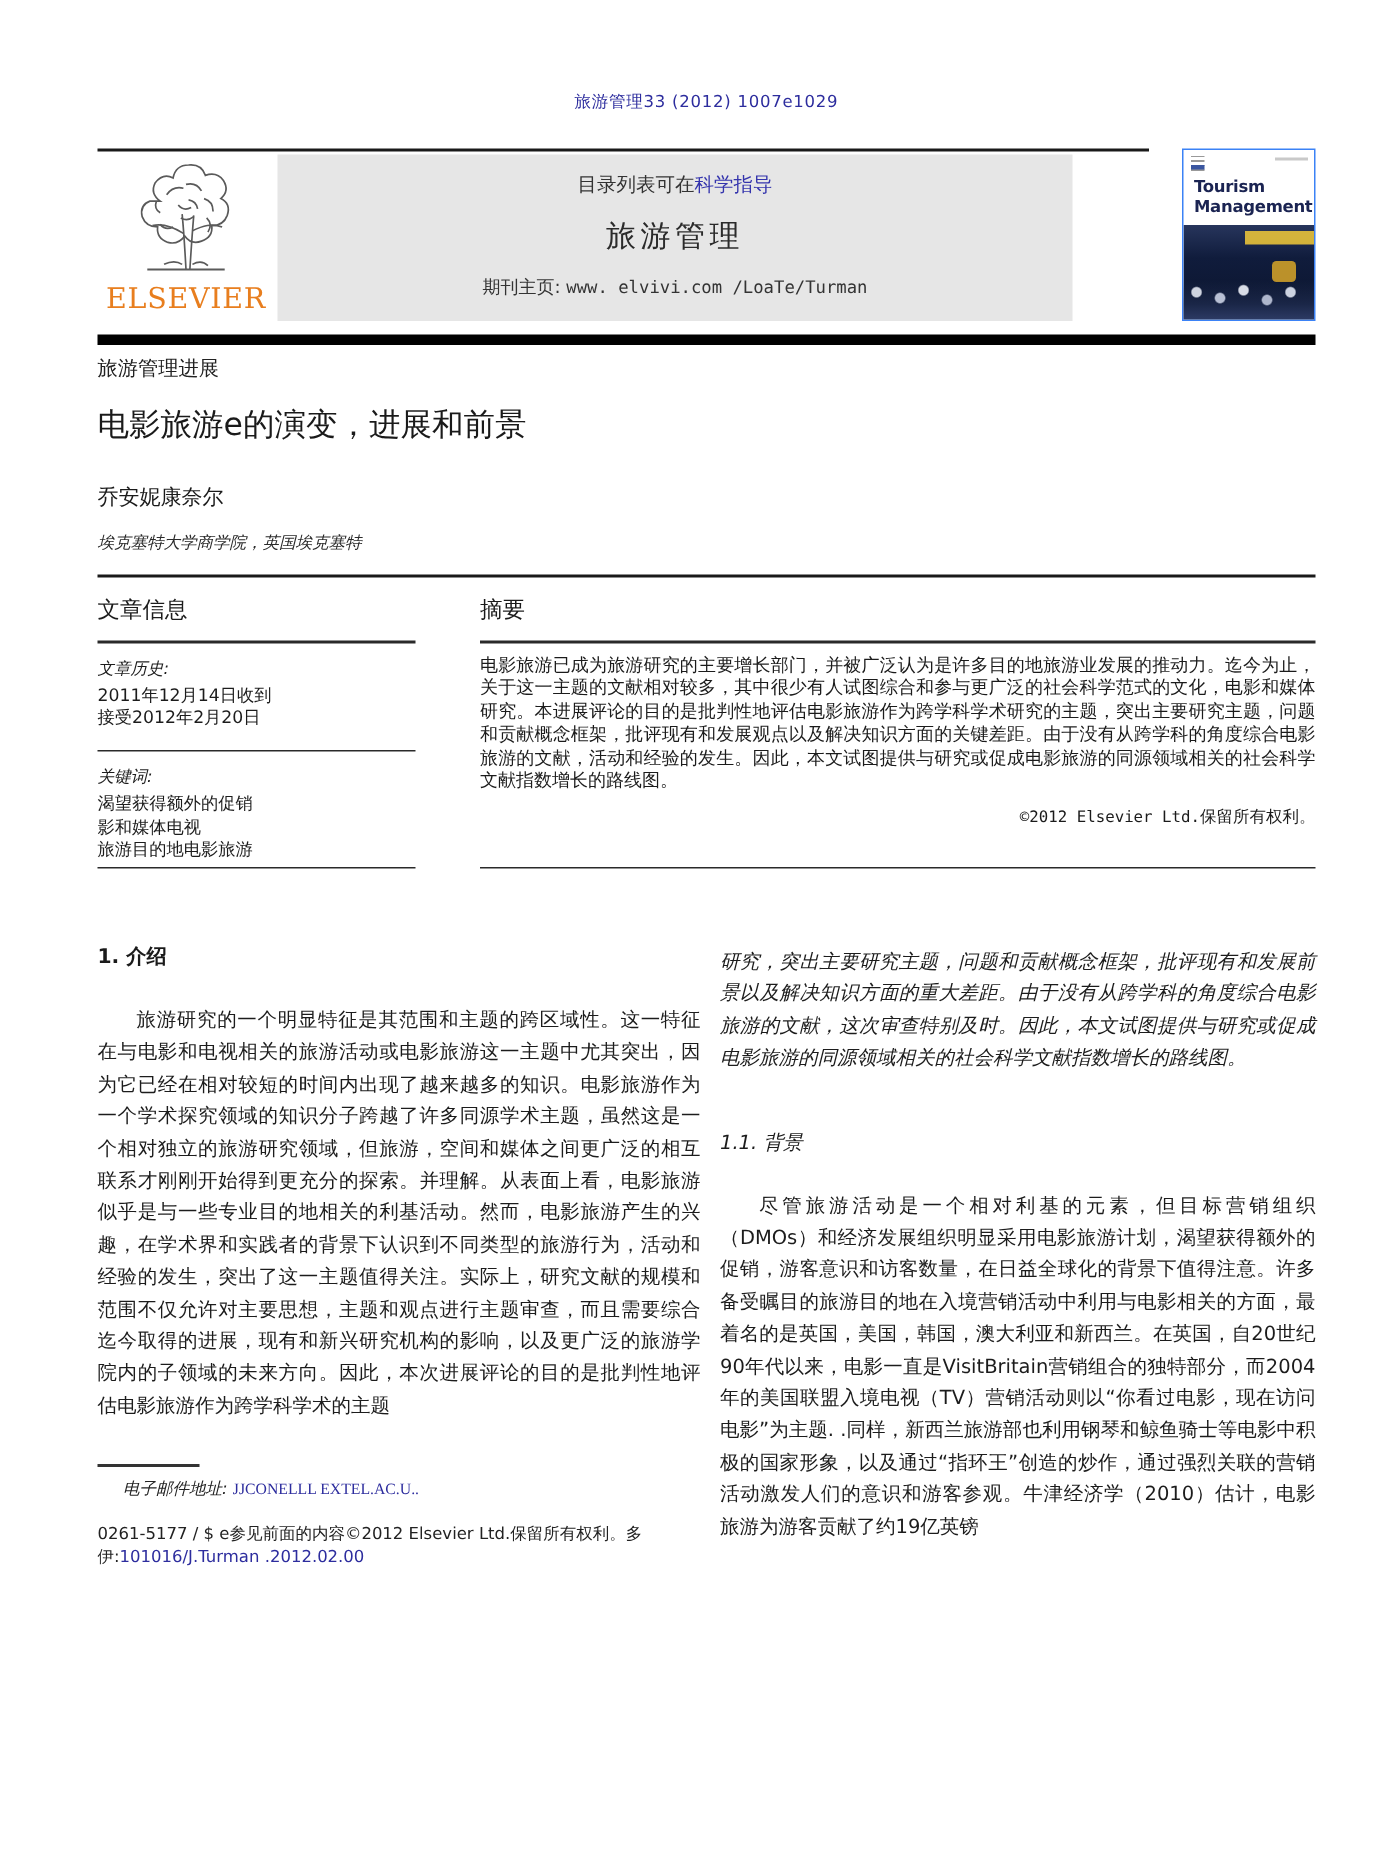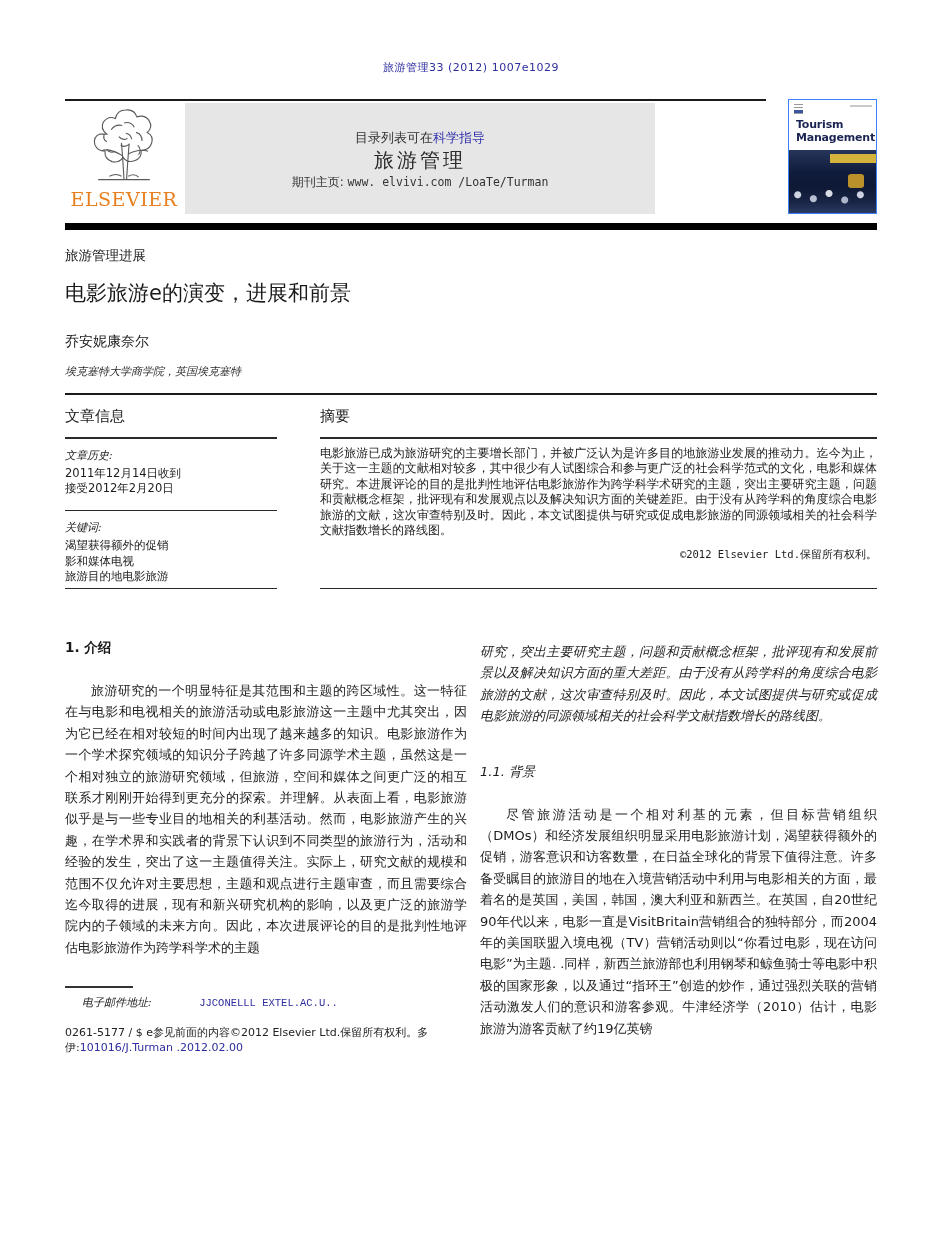--- a/index.html
+++ b/index.html
@@ -39,26 +39,27 @@
   .logo-box svg { display: block; margin: 0 auto; }
   .elsevier-word {
     font-family: "DejaVu Serif", serif;
     color: #e87e1e;
     font-size: 19px;
     letter-spacing: 0.5px;
     margin-top: -2px;
   }
   .gray-box {
     position: absolute; left: 120px; top: 1px;
-    width: 470px; height: 111px;
+    width: 530px; height: 111px;
     background: #e6e6e6;
     display: flex; flex-direction: column;
-    justify-content: center;
+    justify-content: flex-start;
     align-items: center;
     padding: 11px 0 9px 0;
+    gap: 12px;
   }
   .gb-line1 { font-size: 13px; color: #333; }
   .gb-line1 .lnk { color: #3434ad; }
   .gb-line2 { font-size: 20px; color: #2b2b2b; letter-spacing: 3px; }
   .gb-line3 { font-size: 12px; color: #333; }
   .gb-line3 .url { font-family: "DejaVu Sans Mono", monospace; font-size: 11.5px; }
   
   .cover {
     position: absolute; left: 723px; top: -3px;
     width: 89px; height: 115px;
@@ -107,21 +108,21 @@
       radial-gradient(circle at 10% 30%, #cfd4e0 0 3px, transparent 4px),
       radial-gradient(circle at 28% 45%, #b8c0d4 0 3px, transparent 4px),
       radial-gradient(circle at 46% 25%, #d8dce6 0 3px, transparent 4px),
       radial-gradient(circle at 64% 50%, #aeb6cc 0 3px, transparent 4px),
       radial-gradient(circle at 82% 30%, #ccd2e0 0 3px, transparent 4px),
       linear-gradient(180deg, transparent 0%, #1a2647 60%, #2c3a63 100%);
   }
   
   .thick-bar { margin-top: 8px; width: 812px; height: 7px; background: #000; }
   
-  .series-label { margin-top: 17px; font-size: 13.5px; color: #222; }
+  .series-label { margin-top: 7px; font-size: 13.5px; color: #222; }
   .article-title { margin-top: 14px; font-size: 21px; font-weight: 500; color: #1a1a1a; }
   .author { margin-top: 26px; font-size: 14px; color: #1a1a1a; }
   .affiliation { margin-top: 13px; font-size: 11px; font-style: italic; color: #2a2a2a; }
   .full-rule { margin-top: 14px; width: 812px; height: 2px; background: #1a1a1a; }
   
   .cols { display: flex; min-height: 194px; }
   .col-info { width: 212px; display: flex; flex-direction: column; }
   .col-gap { width: 43px; }
   .col-abs { width: 557px; display: flex; flex-direction: column; }
   .col-h { font-size: 15px; padding: 12px 0 11px 0; color: #1b1b1b; }
@@ -152,21 +153,21 @@
     text-align: justify; color: #1c1c1c;
   }
   .indent { text-indent: 2em; }
   .subsec-h { margin-top: 36px; font-size: 13px; font-style: italic; font-weight: 500; }
   .bc-right .para.first { margin-top: 2px; font-style: italic; }
   
   .footnote { margin-top: 28px; }
   .fn-rule { width: 68px; height: 1.5px; background: #333; }
   .fn-email { margin-top: 7px; padding-left: 17px; font-size: 11px; }
   .fn-email .lbl { font-style: italic; color: #222; }
-  .fn-email .eml { color: #2d2d9e; font-family: Liberation Mono, monospace; font-size: 10.5px; margin-left: 44px; }
+  .fn-email .eml { color: #2d2d9e; font-family: Liberation Serif, serif; font-size: 10.5px; }
   .fn-issn { margin-top: 15px; font-size: 11px; line-height: 15px; color: #222; }
   .fn-doi .doi { color: #2d2d9e; }
 </style>
 </head>
 <body>
 
 <div class="page">
   <div class="content">
 
     <div class="citation">旅游管理33 (2012) 1007e1029</div>
@@ -239,21 +240,21 @@
           <div class="kw-line">旅游目的地电影旅游</div>
         </div>
         <div class="bottom-rule"></div>
       </div>
 
       <div class="col-gap"></div>
 
       <div class="col-abs">
         <div class="col-h">摘要</div>
         <div class="col-rule"></div>
-        <div class="abs-text">电影旅游已成为旅游研究的主要增长部门，并被广泛认为是许多目的地旅游业发展的推动力。迄今为止，关于这一主题的文献相对较多，其中很少有人试图综合和参与更广泛的社会科学范式的文化，电影和媒体研究。本进展评论的目的是批判性地评估电影旅游作为跨学科学术研究的主题，突出主要研究主题，问题和贡献概念框架，批评现有和发展观点以及解决知识方面的关键差距。由于没有从跨学科的角度综合电影旅游的文献，这次审查特别及时。因此，本文试图提供与研究或促成电影旅游的同源领域相关的社会科学文献指数增长的路线图。</div>
+        <div class="abs-text">电影旅游已成为旅游研究的主要增长部门，并被广泛认为是许多目的地旅游业发展的推动力。迄今为止，关于这一主题的文献相对较多，其中很少有人试图综合和参与更广泛的社会科学范式的文化，电影和媒体研究。本进展评论的目的是批判性地评估电影旅游作为跨学科学术研究的主题，突出主要研究主题，问题和贡献概念框架，批评现有和发展观点以及解决知识方面的关键差距。由于没有从跨学科的角度综合电影旅游的文献，活动和经验的发生。因此，本文试图提供与研究或促成电影旅游的同源领域相关的社会科学文献指数增长的路线图。</div>
         <div class="abs-copy">
           <span class="lat">©2012 Elsevier Ltd.</span><span>保留所有权利。</span>
         </div>
         <div class="bottom-rule"></div>
       </div>
     </div>
 
     <div class="body-cols">
       <div class="bc-left">
         <div class="sec-h">1. 介绍</div>

